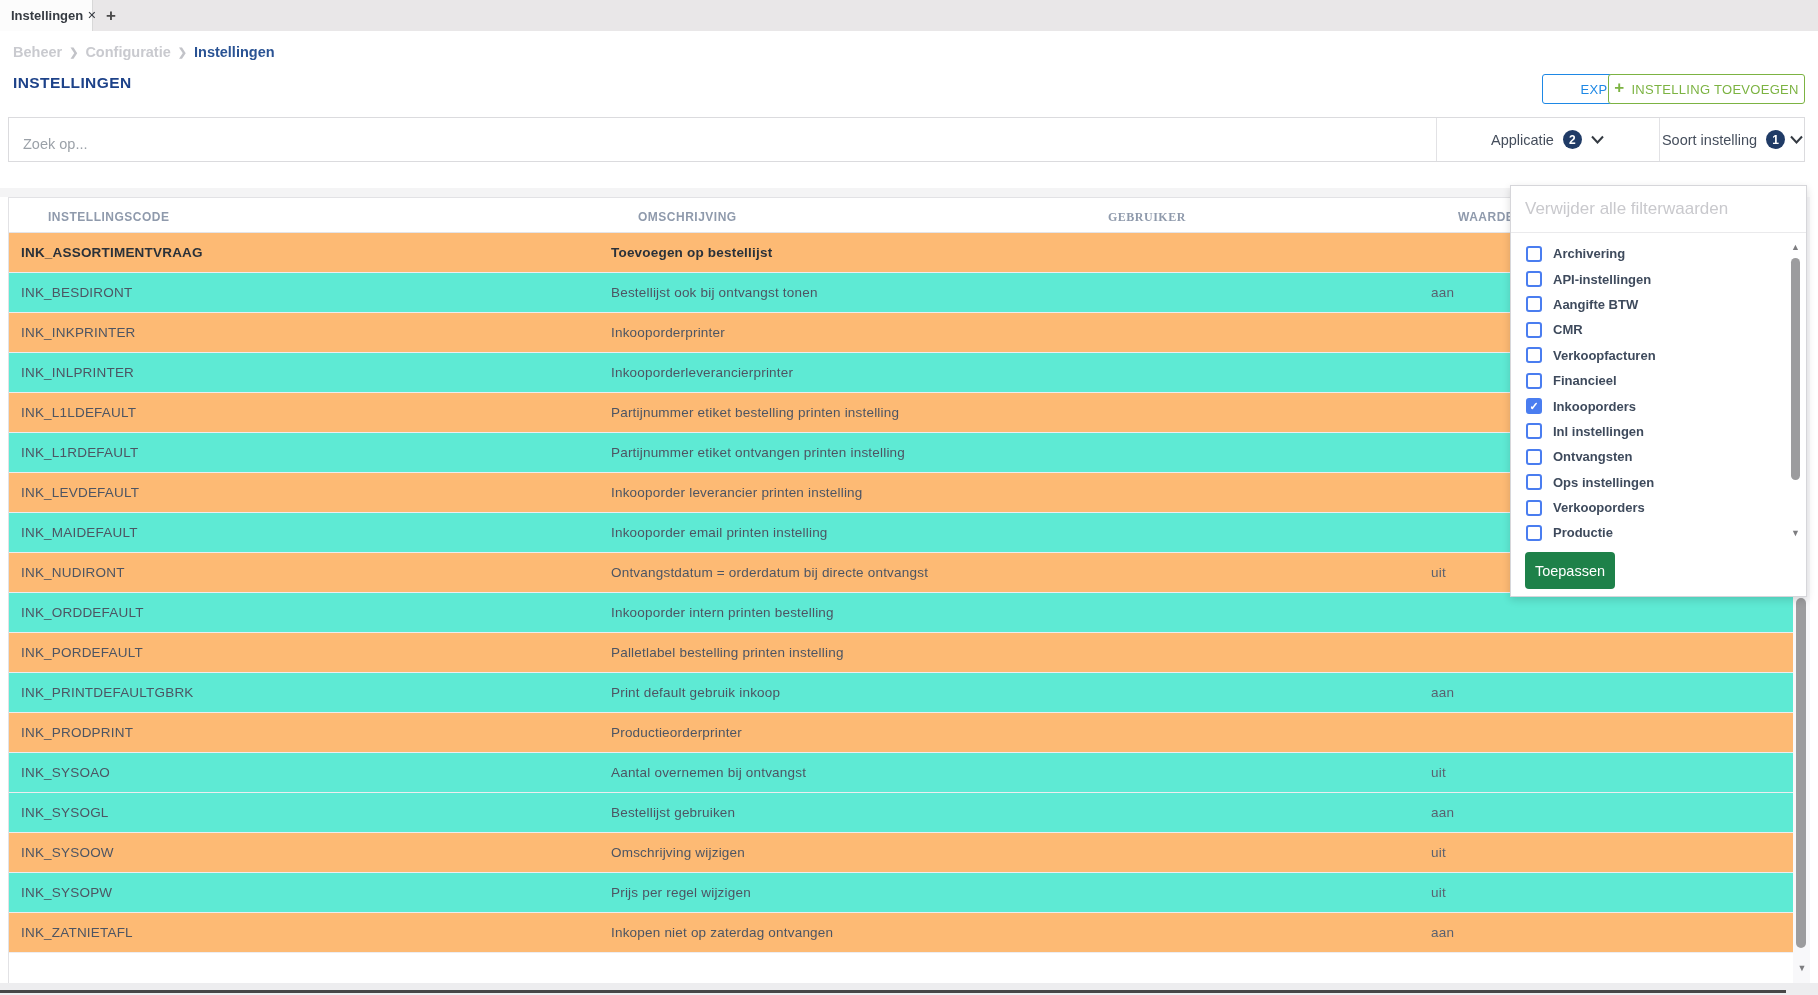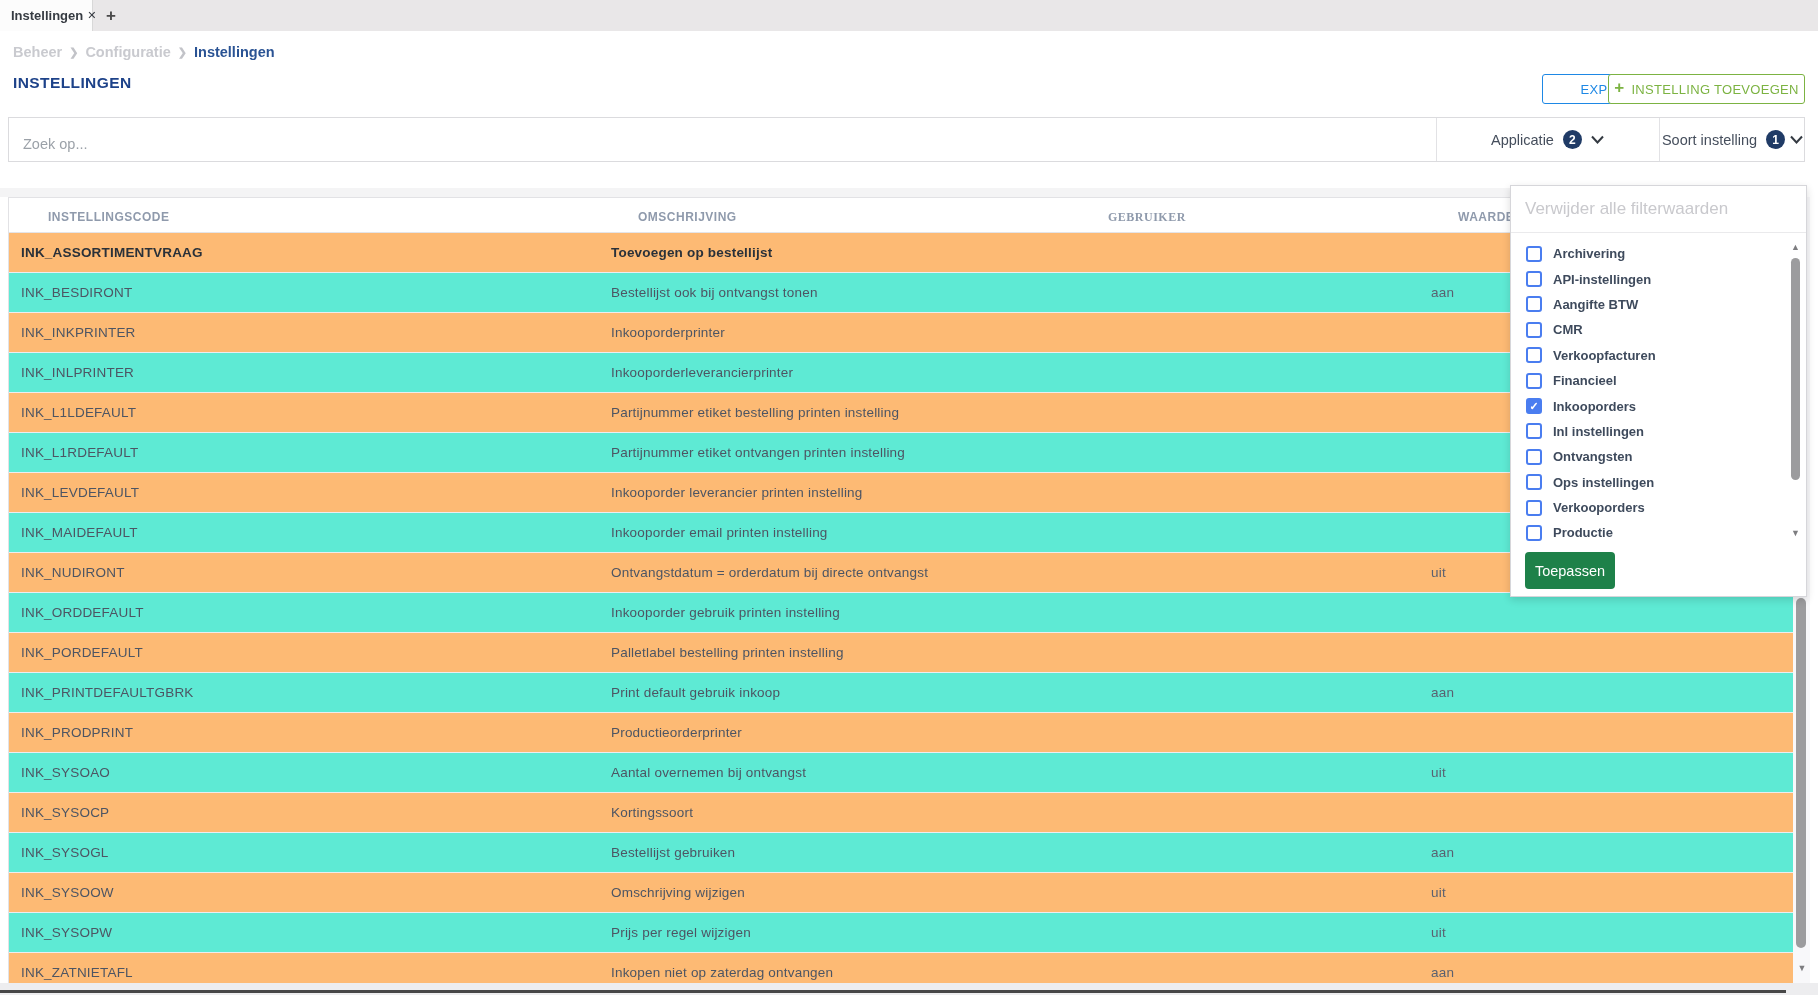--- a/index.html
+++ b/index.html
@@ -200,21 +200,21 @@
     <span class="c waarde"></span>
   </div>
       <div class="trow">
     <span class="c code">INK_NUDIRONT</span>
     <span class="c desc">Ontvangstdatum = orderdatum bij directe ontvangst</span>
     <span class="c geb"></span>
     <span class="c waarde">uit</span>
   </div>
       <div class="trow alt">
     <span class="c code">INK_ORDDEFAULT</span>
-    <span class="c desc">Inkooporder gebruik printen instelling</span>
+    <span class="c desc">Inkooporder intern printen bestelling</span>
     <span class="c geb"></span>
     <span class="c waarde"></span>
   </div>
       <div class="trow">
     <span class="c code">INK_PORDEFAULT</span>
     <span class="c desc">Palletlabel bestelling printen instelling</span>
     <span class="c geb"></span>
     <span class="c waarde"></span>
   </div>
       <div class="trow alt">
@@ -227,26 +227,20 @@
     <span class="c code">INK_PRODPRINT</span>
     <span class="c desc">Productieorderprinter</span>
     <span class="c geb"></span>
     <span class="c waarde"></span>
   </div>
       <div class="trow alt">
     <span class="c code">INK_SYSOAO</span>
     <span class="c desc">Aantal overnemen bij ontvangst</span>
     <span class="c geb"></span>
     <span class="c waarde">uit</span>
-  </div>
-      <div class="trow">
-    <span class="c code">INK_SYSOCP</span>
-    <span class="c desc">Kortingssoort</span>
-    <span class="c geb"></span>
-    <span class="c waarde"></span>
   </div>
       <div class="trow alt">
     <span class="c code">INK_SYSOGL</span>
     <span class="c desc">Bestellijst gebruiken</span>
     <span class="c geb"></span>
     <span class="c waarde">aan</span>
   </div>
       <div class="trow">
     <span class="c code">INK_SYSOOW</span>
     <span class="c desc">Omschrijving wijzigen</span>

